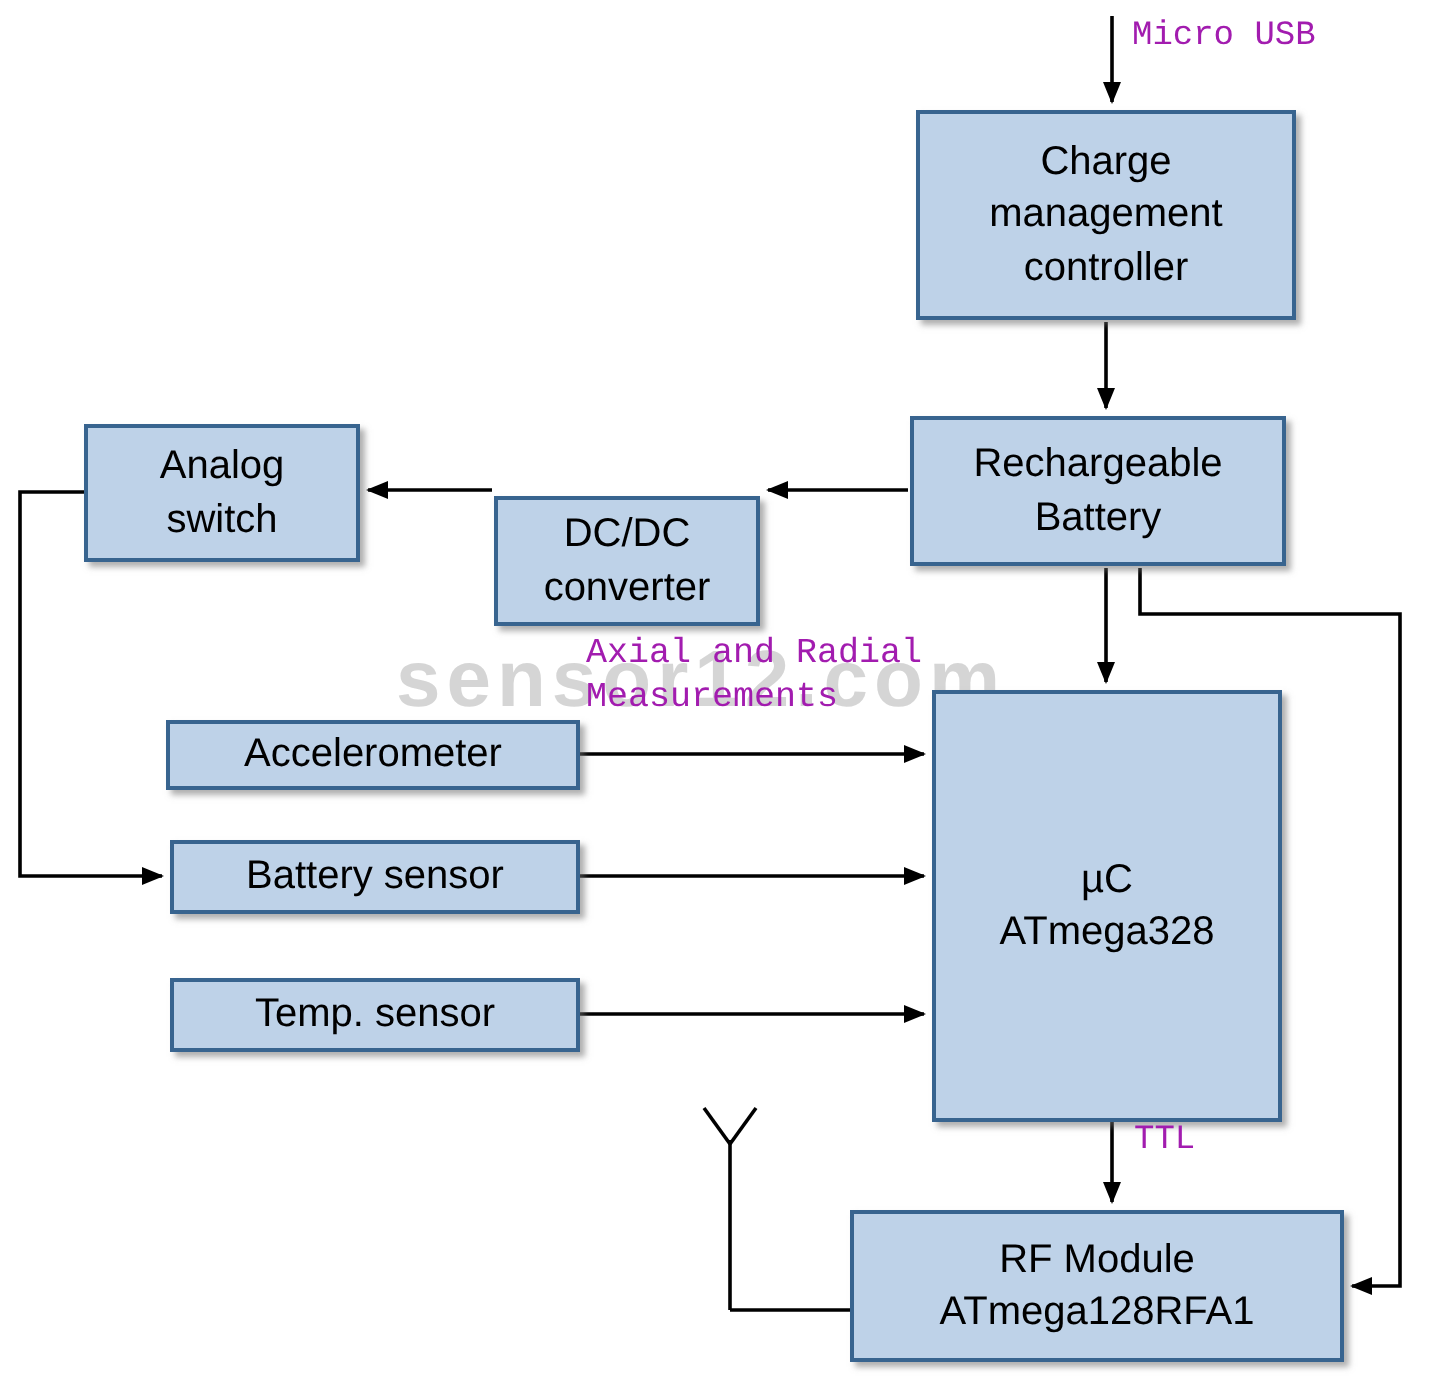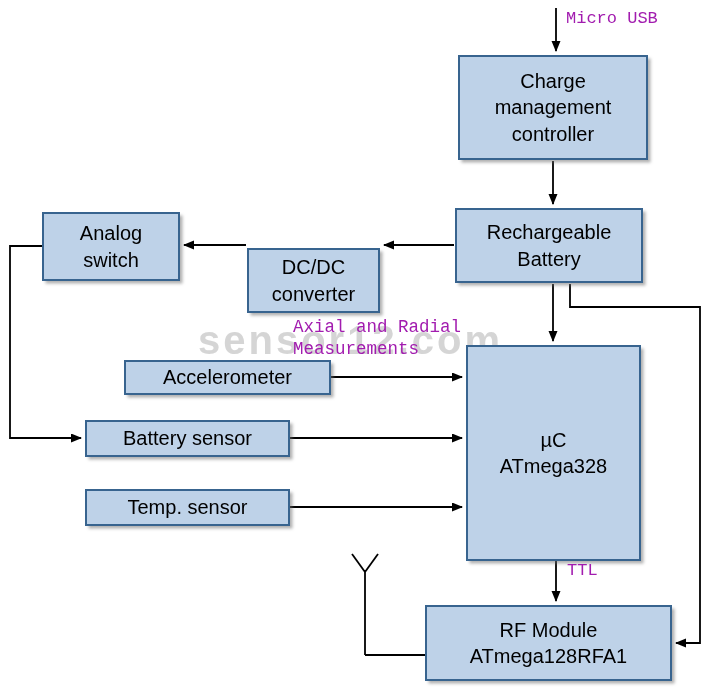--- a/index.html
+++ b/index.html
@@ -58,21 +58,21 @@
     letter-spacing: 3px;
     color: var(--watermark-color, #b4b4b4);
     opacity: 0.55;
     user-select: none;
   }
   
   #blk-charge   { left: 458px; top:  55px; width: 190px; height: 105px; }
   #blk-battery  { left: 455px; top: 208px; width: 188px; height:  75px; }
   #blk-dcdc     { left: 247px; top: 212px; width: 133px; height:  65px; margin-top: 36px; }
   #blk-analog   { left:  42px; top: 212px; width: 138px; height:  69px; }
-  #blk-accel    { left:  83px; top: 360px; width: 207px; height:  35px; margin-left: 41px; }
+  #blk-accel    { left:  83px; top: 360px; width: 207px; height:  35px; }
   #blk-current  { left:  85px; top: 420px; width: 205px; height:  37px; }
   #blk-temp     { left:  85px; top: 489px; width: 205px; height:  37px; }
   #blk-mcu      { left: 466px; top: 345px; width: 175px; height: 216px; }
   #blk-rf       { left: 425px; top: 605px; width: 247px; height:  76px; }
   
   #lbl-usb   { left: 566px; top:   8px; }
   #lbl-axial { left: 293px; top: 317px; width: 175px; text-align: left; font-size: 17.5px; }
   #lbl-ttl   { left: 567px; top: 560px; }
 </style>
 </head>

